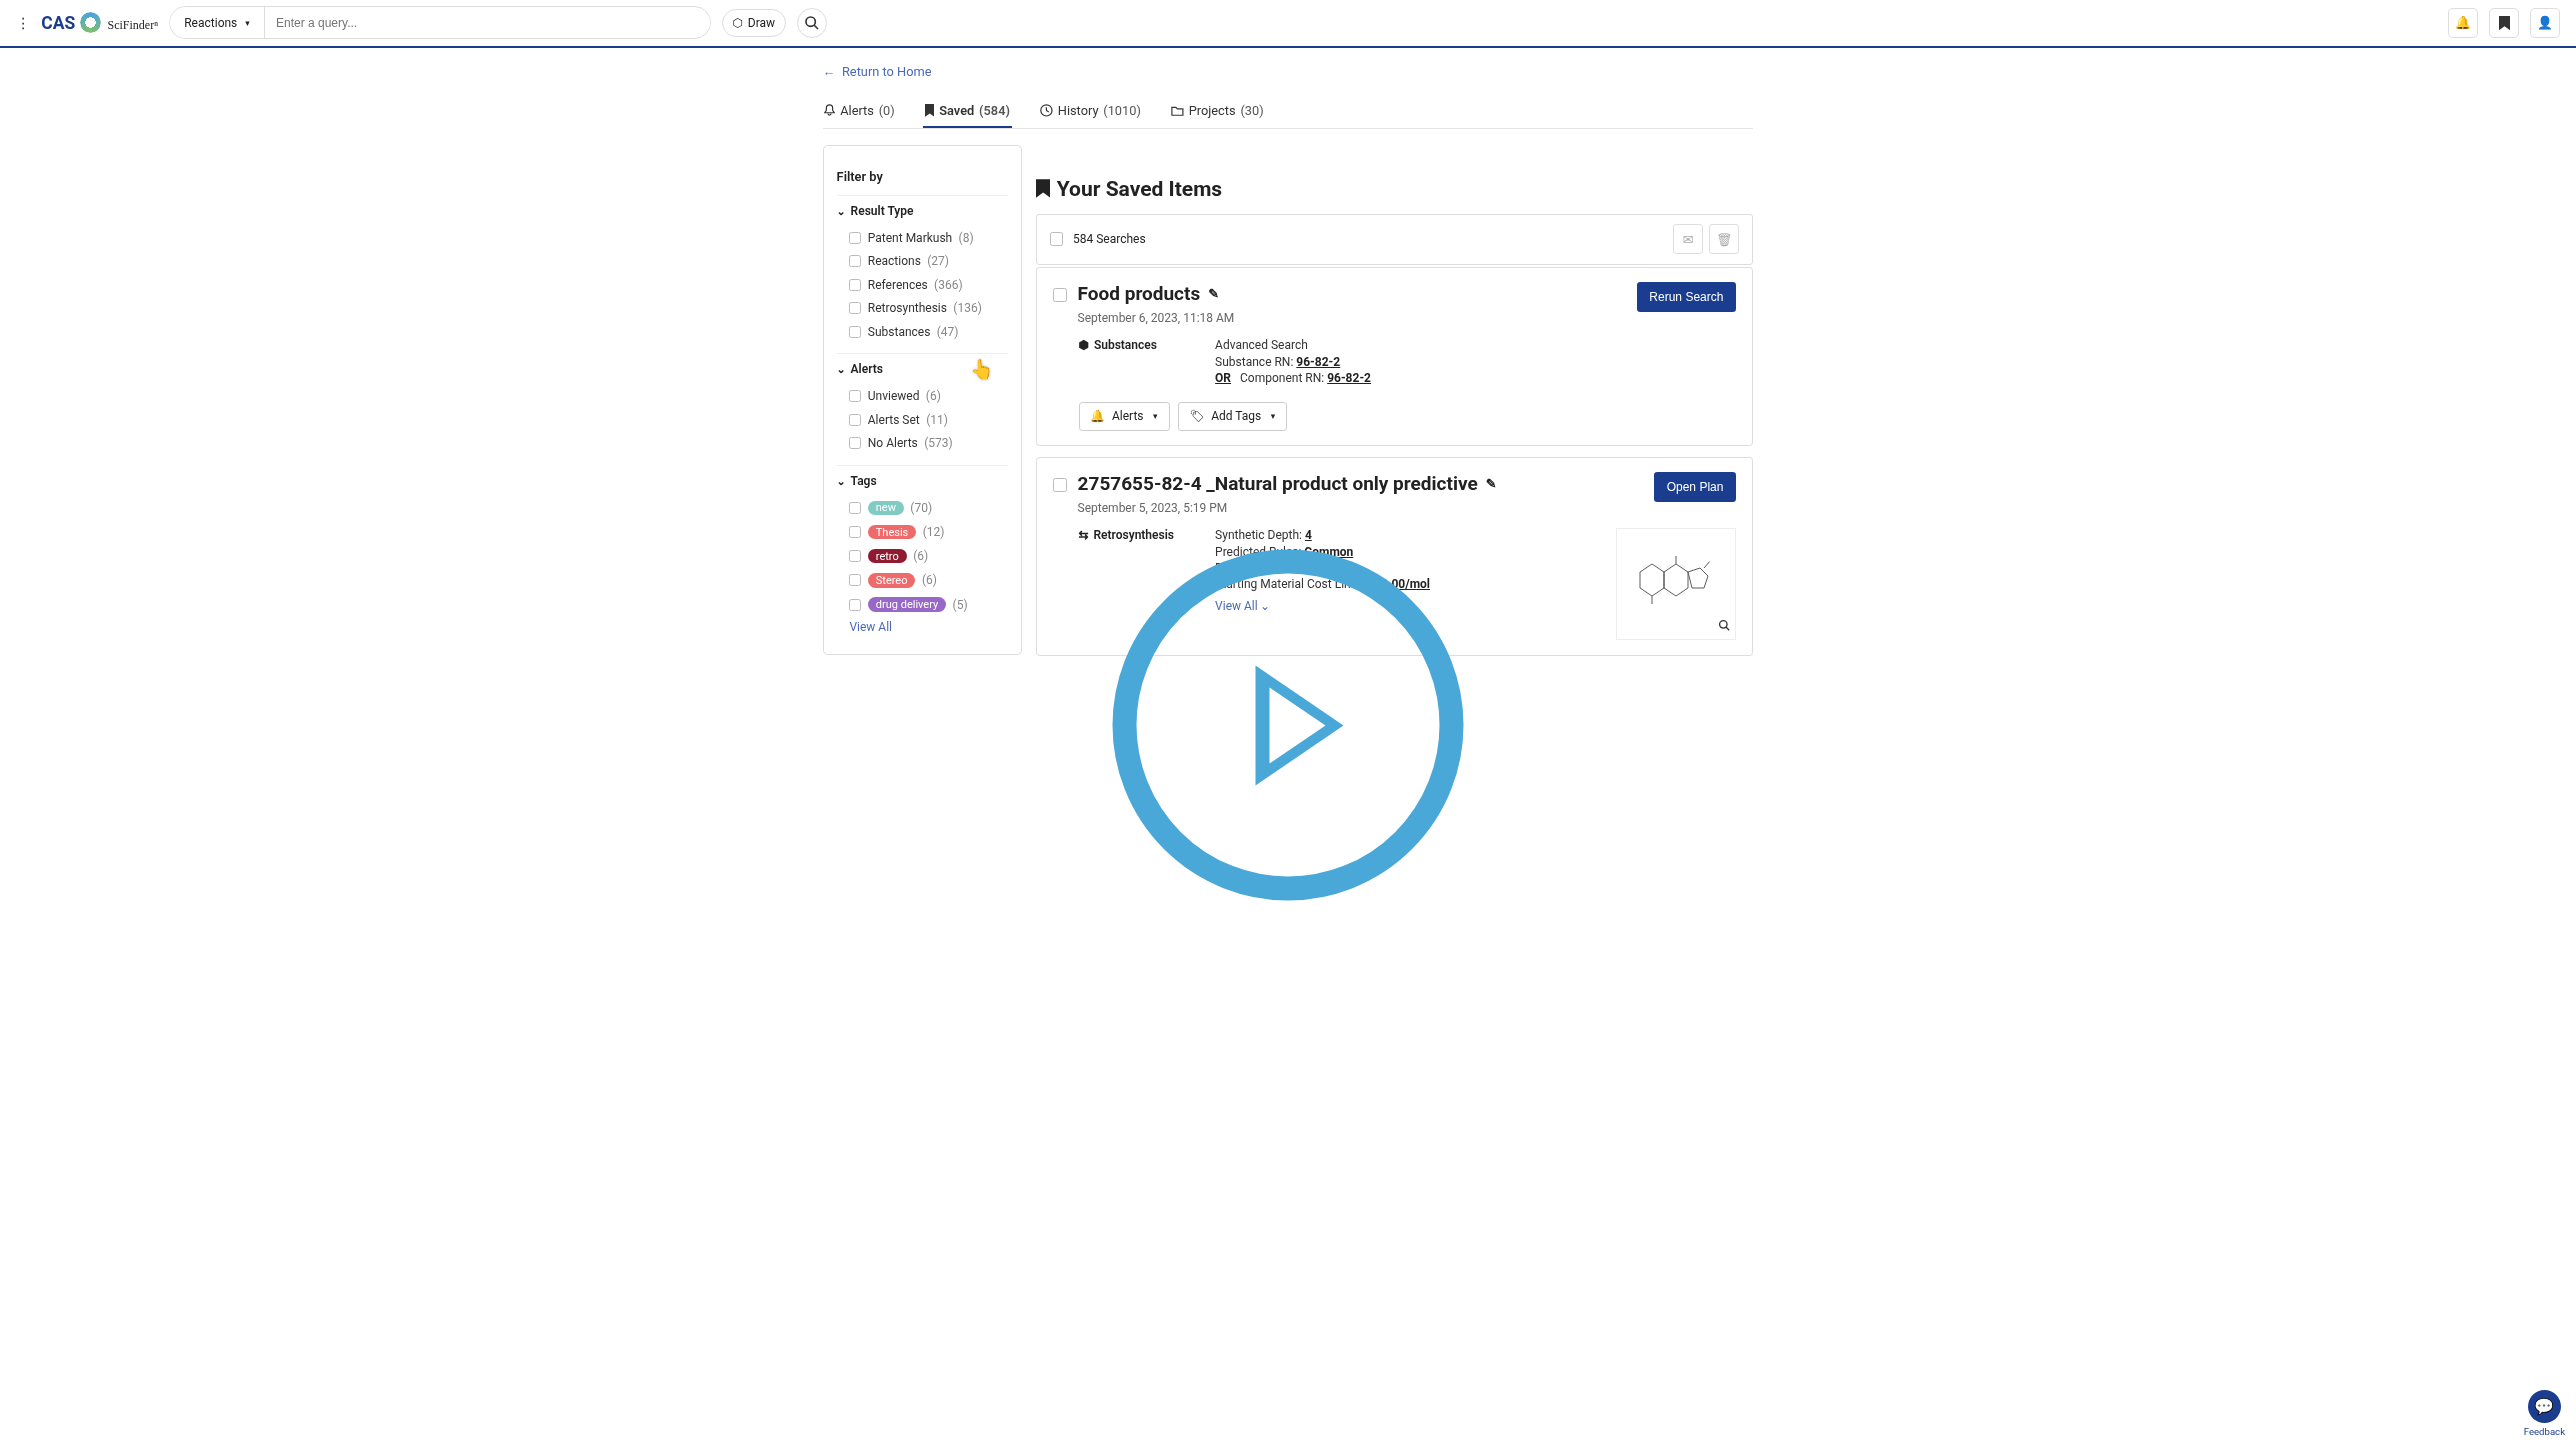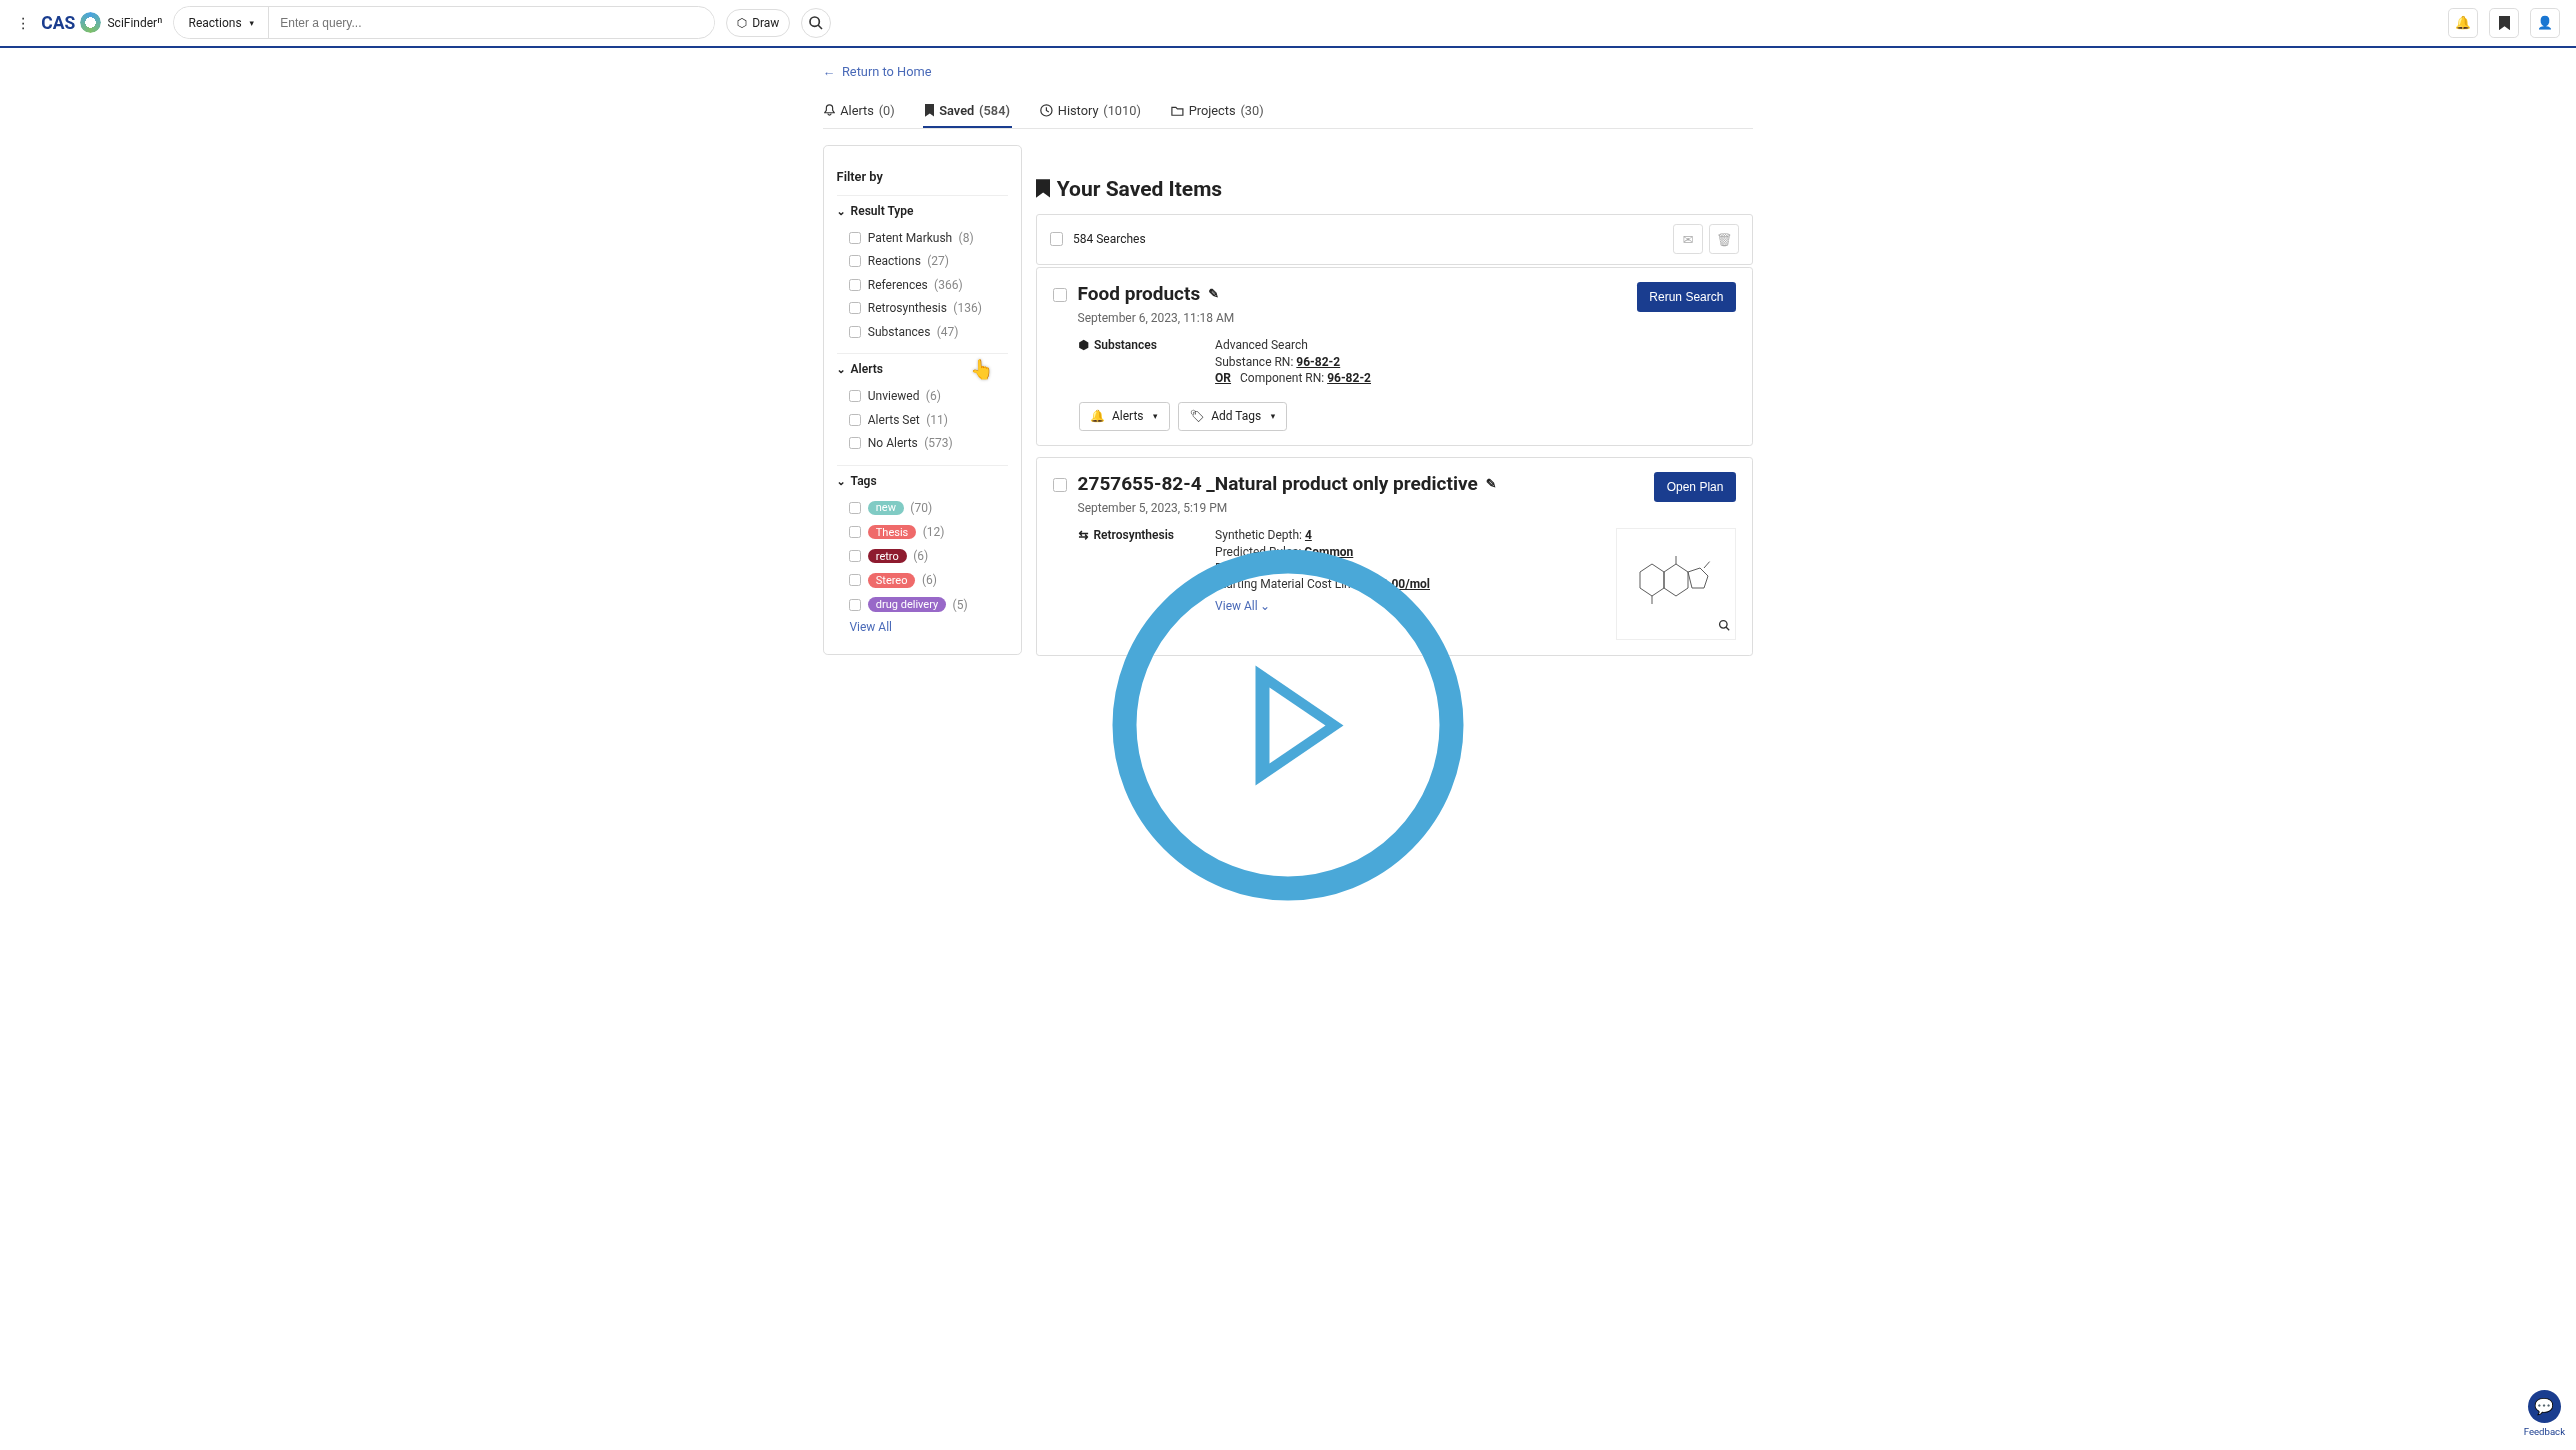--- a/index.html
+++ b/index.html
@@ -1,23 +1,23 @@
 <!DOCTYPE html>
 <html style="font-size:12.8px"><head>
 <meta charset="utf-8">
 <style>
 * { box-sizing: border-box; margin: 0; padding: 0; }
 body { font-family: -apple-system, BlinkMacSystemFont, 'Segoe UI', Roboto, sans-serif; background: #fff; color: #222; font-size: 12px; }
 
 
 .header { display: flex; align-items: center; padding: 6.4px 16px; border-bottom: 2.4px solid #1a3d8f; gap: 11px; }
 .hamburger { cursor: pointer; font-size: 14.3px; }
-.logo { display: flex; align-items: center; gap: 4.8px; font-weight: 700; font-size: 17.5px; color: #1a3d8f; }
+.logo { display: flex; align-items: flex-end; gap: 4.8px; font-weight: 700; font-size: 17.5px; color: #1a3d8f; }
 .logo-swirl { width: 21px; height: 21px; background: conic-gradient(#49a3e0, #7fbf6a, #49a3e0); border-radius: 50%; mask: radial-gradient(circle at center, transparent 35%, black 36%); -webkit-mask: radial-gradient(circle at center, transparent 35%, black 36%); }
-.logo-suffix { font-weight: 400; font-size: 12px; color: #222; margin-left: 1.6px; }
+.logo-suffix { font-weight: 400; font-size: 12px; color: #222; margin-left: 1.6px; font-family: Liberation Serif, serif; }
 
 .search-wrap { display: flex; align-items: center; border: 0.8px solid #ddd; border-radius: 17.5px; height: 33px; flex: 0 0 542px; overflow: hidden; }
 .search-type { display: flex; align-items: center; gap: 4.8px; padding: 0 14.3px; border-right: 0.8px solid #ddd; height: 100%; cursor: pointer; background: #fff; border-radius: 17.5px 0 0 17.5px; }
 .search-input { border: none; outline: none; flex: 1; padding: 0 11px; font-size: 12px; color: #666; }
 
 .spacer { flex: 1; }
 .hdr-btn { display: inline-flex; align-items: center; gap: 4.8px; padding: 6.4px 9.6px; border: 0.8px solid #ddd; border-radius: 16px; cursor: pointer; font-size: 12px; }
 .hdr-icon { width: 30px; height: 30px; display: inline-flex; align-items: center; justify-content: center; border: 0.8px solid #ddd; border-radius: 4.8px; cursor: pointer; font-size: 12.8px; }
 .hdr-icon.round { border-radius: 50%; }
 

